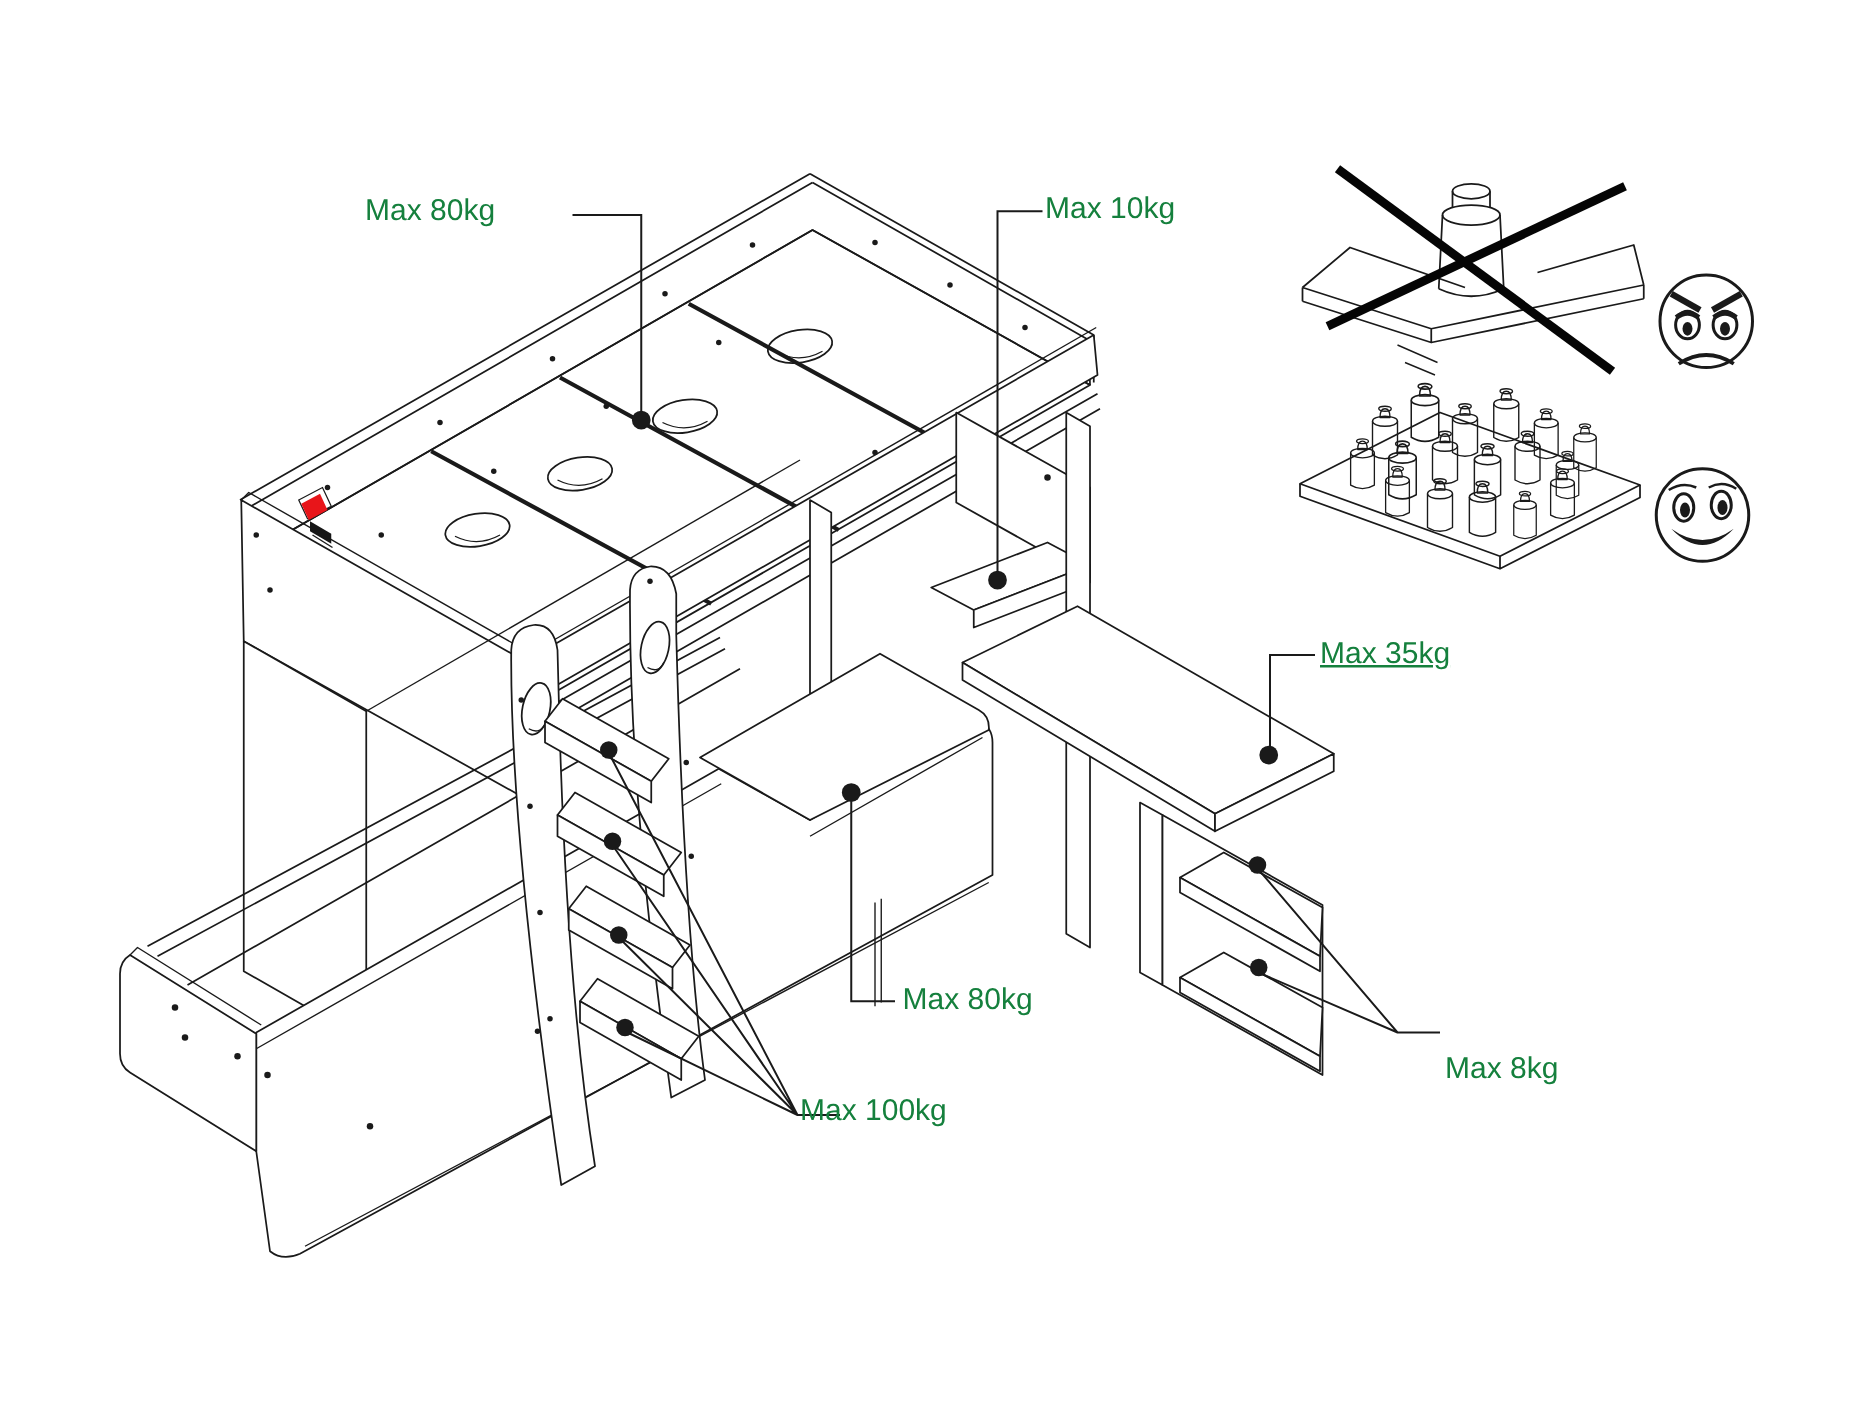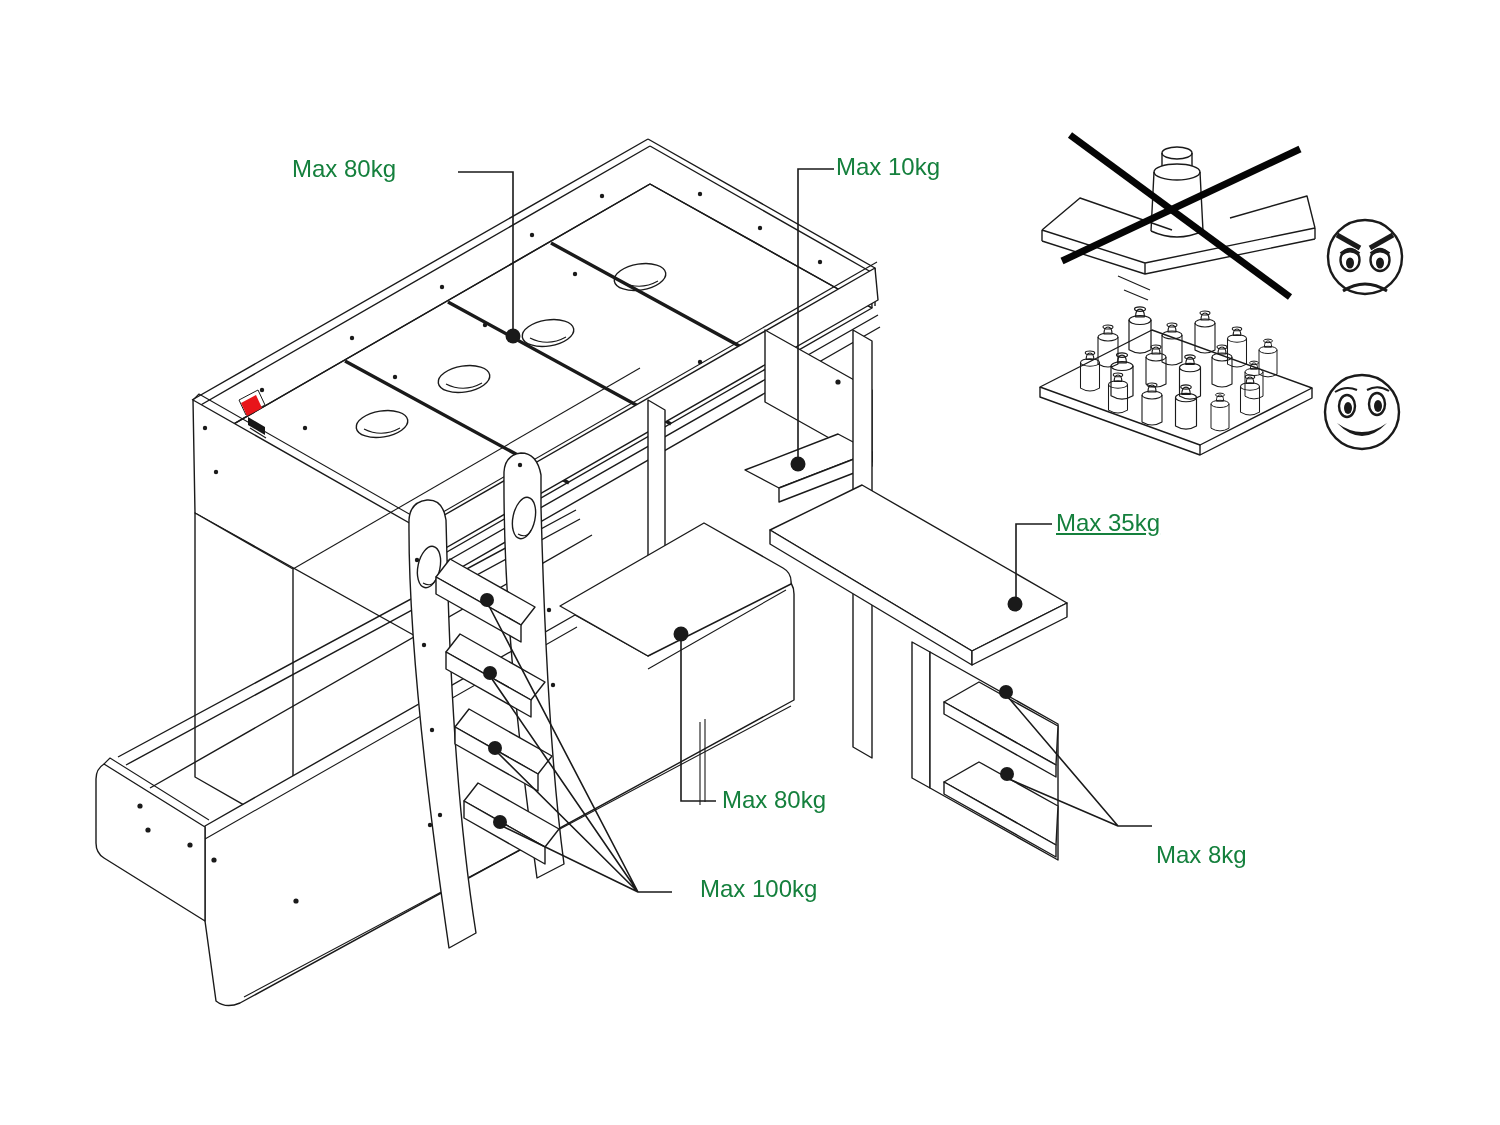--- a/index.html
+++ b/index.html
@@ -251,15 +251,15 @@
     <ellipse cx="1348" cy="408" rx="4" ry="6" fill="#1a1a1a"></ellipse>
     <ellipse cx="1378" cy="406" rx="4" ry="6" fill="#1a1a1a"></ellipse>
     <path d="M1337,423 Q1362,449 1387,423 Q1362,441 1337,423 Z" fill="#1a1a1a"></path>
   </g>
 </svg>
 
   <div class="callout-label" style="left:292px;top:152px;">Max 80kg</div>
   <div class="callout-label" style="left:836px;top:150px;">Max 10kg</div>
   <div class="callout-label" style="left:1056px;top:506px;text-decoration:underline;">Max 35kg</div>
   <div class="callout-label" style="left:722px;top:783px;">Max 80kg</div>
-  <div class="callout-label" style="left:700px;top:872px;">Max 100kg</div>
+  <div class="callout-label" style="left:640px;top:872px;">Max 100kg</div>
   <div class="callout-label" style="left:1156px;top:808px;margin-top:30px;">Max 8kg</div>
 </div>
 
 </body></html>

